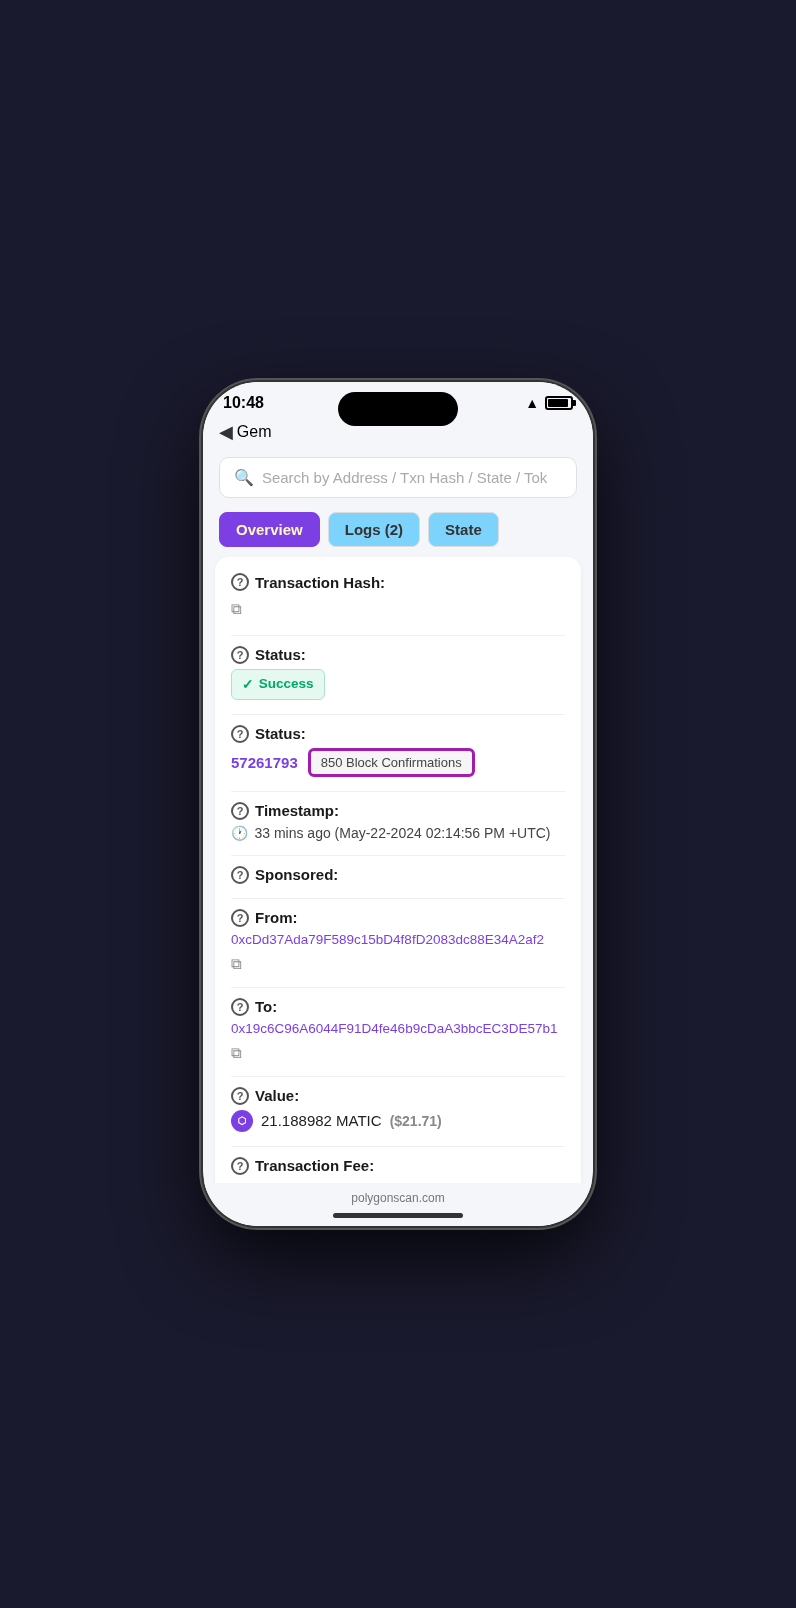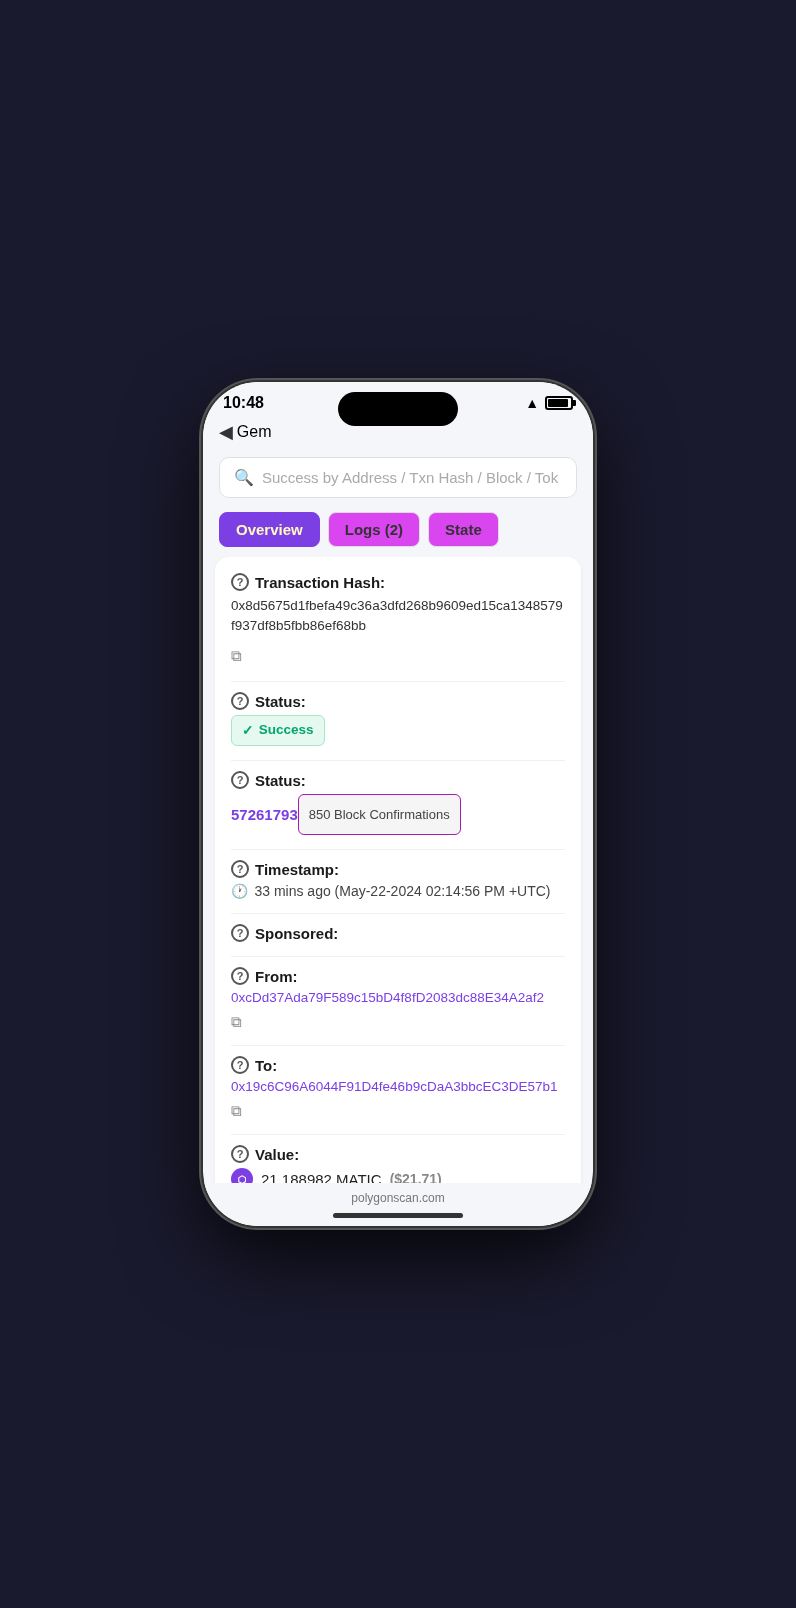--- a/index.html
+++ b/index.html
@@ -168,21 +168,21 @@
       flex-shrink: 0;
     }
 
     .tab-item {
       padding: 8px 16px;
       border-radius: 8px;
       font-size: 15px;
       font-weight: 600;
       cursor: pointer;
       border: 1px solid #ddd;
-      background: #d946ef;
+      background: #7dd3fc;
       color: #333;
     }
 
     .tab-item.active {
       background: #7b3fe4;
       color: #fef9c3;
       border-color: #7b3fe4;
     }
 
     
@@ -278,35 +278,36 @@
     }
 
     .status-check {
       font-size: 14px;
       color: #00a86b;
     }
 
     .block-row {
       display: flex;
       align-items: center;
+      gap: 10px;
       flex-wrap: wrap;
     }
 
     .block-link {
       color: #7b3fe4;
       font-size: 15px;
       font-weight: 600;
       text-decoration: none;
     }
 
     .confirmations-badge {
       background: #f5f5f5;
-      border: 1px solid #a21caf;
+      border: 3px solid #a21caf;
       border-radius: 6px;
-      padding: 12px 10px;
+      padding: 4px 10px;
       font-size: 13px;
       color: #444;
     }
 
     .timestamp-row {
       display: flex;
       align-items: center;
       gap: 6px;
       font-size: 14px;
       color: #444;
@@ -412,21 +413,21 @@
     <div class="nav-bar">
       <div class="back-button">
         <span class="back-chevron">◀</span>
         <span>Gem</span>
       </div>
     </div>
 
     <div class="search-container">
       <div class="search-bar">
         <span class="search-icon-svg">🔍</span>
-        <span class="search-input-display">Success by Address / Txn Hash / Block / Tok</span>
+        <span class="search-input-display">Search by Address / Txn Hash / State / Tok</span>
       </div>
     </div>
 
     <div class="tab-bar">
       <div class="tab-item active">
         <span>Overview</span>
       </div>
       <div class="tab-item">
         <span>Logs (2)</span>
       </div>
@@ -437,21 +438,20 @@
 
     <div class="content-scroll">
       <div class="card">
 
         <div class="field-row">
           <div class="field-label">
             <span class="help-icon">?</span>
             <span>Transaction Hash:</span>
           </div>
           <div class="field-value hash">
-            <span>0x8d5675d1fbefa49c36a3dfd268b9609ed15ca1348579f937df8b5fbb86ef68bb</span>
             <span class="copy-icon">⧉</span>
           </div>
         </div>
 
         <div class="divider"></div>
 
         <div class="field-row">
           <div class="field-label">
             <span class="help-icon">?</span>
             <span>Status:</span>

